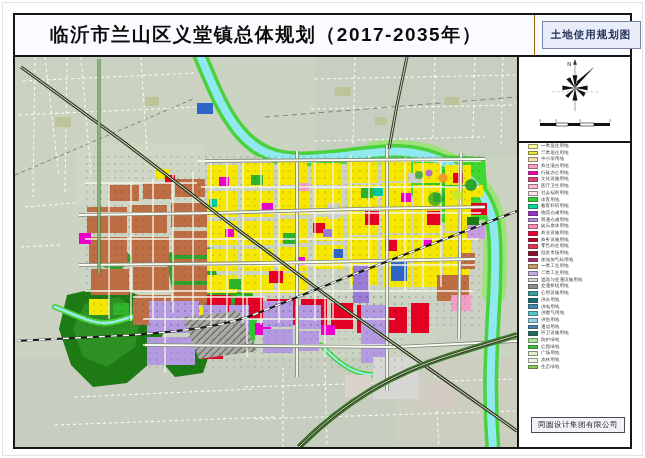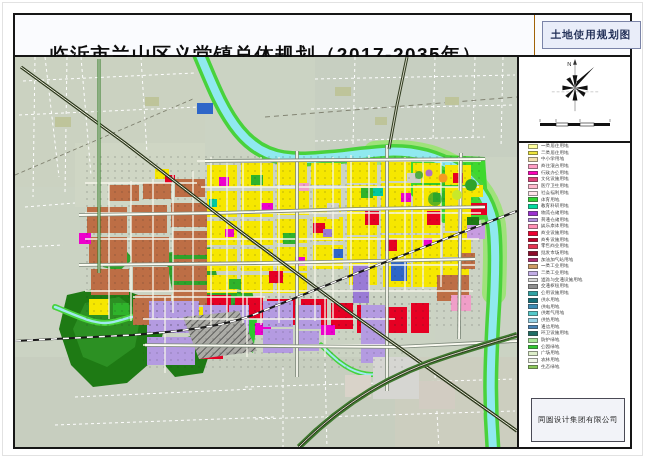--- a/index.html
+++ b/index.html
@@ -4,37 +4,37 @@
 <style>
   html,body{margin:0;padding:0;background:#ffffff;}
   #stage{position:relative;width:645px;height:458px;background:#ffffff;overflow:hidden;
          font-family:"Liberation Sans","DejaVu Sans",sans-serif;}
   .scan-edge{position:absolute;inset:2px;border:1px solid #e2e2e2;pointer-events:none;}
   .frame{position:absolute;left:13px;top:13px;width:619px;height:436px;border:2px solid #161616;
          box-sizing:border-box;background:#fff;}
   .titleband{position:absolute;left:15px;top:15px;width:615px;height:42px;background:#FAFBFE;
              border-bottom:2px solid #161616;box-sizing:border-box;}
   .title{position:absolute;left:15px;top:15px;width:502px;height:40px;display:flex;align-items:center;
-         justify-content:center;font-size:19px;font-weight:bold;color:#0c0c0c;letter-spacing:1.5px;white-space:nowrap;margin-top:20px;}
+         justify-content:center;font-size:19px;font-weight:bold;color:#0c0c0c;letter-spacing:1.5px;white-space:nowrap;}
   .maptype-wrap{position:absolute;left:517px;top:15px;width:113px;height:40px;border-left:1px solid #a16207;
                 box-sizing:border-box;display:flex;align-items:center;justify-content:center;margin-left:17px;}
   .maptype-box{width:97px;height:26px;border:1px solid #7b84a8;background:#E9EDF9;display:flex;
                align-items:center;justify-content:center;font-size:10.5px;font-weight:bold;color:#1c2a52;letter-spacing:1px;}
   #map-svg{position:absolute;left:15px;top:57px;width:502px;height:390px;display:block;background:#CBD3C3;}
   .panel{position:absolute;left:517px;top:57px;width:113px;height:390px;border-left:2px solid #161616;
          box-sizing:border-box;background:#ffffff;}
   .compass-sec{position:absolute;left:0;top:0;width:100%;height:86px;border-bottom:2px solid #161616;
                box-sizing:border-box;background:#fff;display:flex;flex-direction:column;align-items:center;}
   .legend-sec{position:absolute;left:0;top:86px;width:100%;bottom:32px;background:#fff;overflow:hidden;}
   .legend-title{text-align:center;font-size:10px;font-weight:bold;letter-spacing:6px;color:#222;margin:3px 0 2px 6px;}
   .lrow{display:flex;align-items:center;height:6.7px;padding-left:9px;}
   .lsw{width:10px;height:4.8px;flex:0 0 10px;margin-right:3px;border:0.5px solid rgba(60,60,60,.55);box-sizing:border-box;}
   .llb{font-size:4.6px;line-height:1;color:#3a3a3a;white-space:nowrap;}
-  .company-box{position:absolute;left:12px;right:5px;bottom:5px;border:1px solid #4a4a55;background:#F2F3F8;
-               text-align:center;font-size:7.5px;color:#222;padding:16px 0;letter-spacing:0.5px;}
+  .company-box{position:absolute;left:12px;right:5px;bottom:14px;border:1px solid #4a4a55;background:#F2F3F8;
+               text-align:center;font-size:7.5px;color:#222;padding:2px 0;letter-spacing:0.5px;}
 </style>
 </head>
 <body>
 
 <div id="stage">
   <div class="scan-edge"></div>
   <div class="frame"></div>
   <div class="titleband"></div>
   <div class="title">临沂市兰山区义堂镇总体规划（2017-2035年）</div>
   <div class="maptype-wrap">

